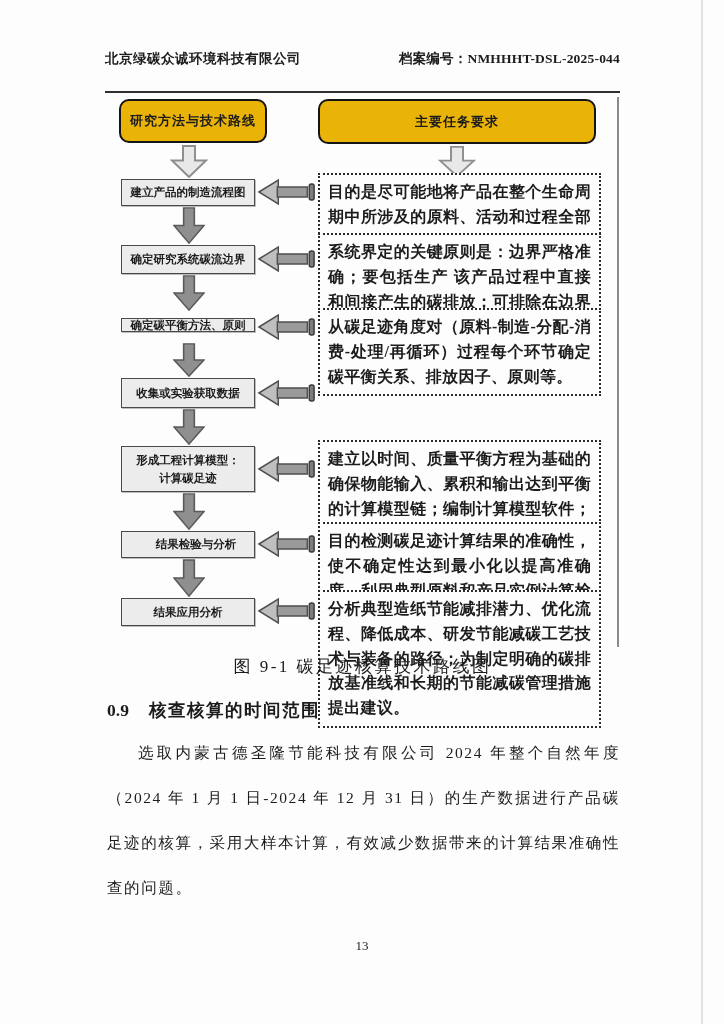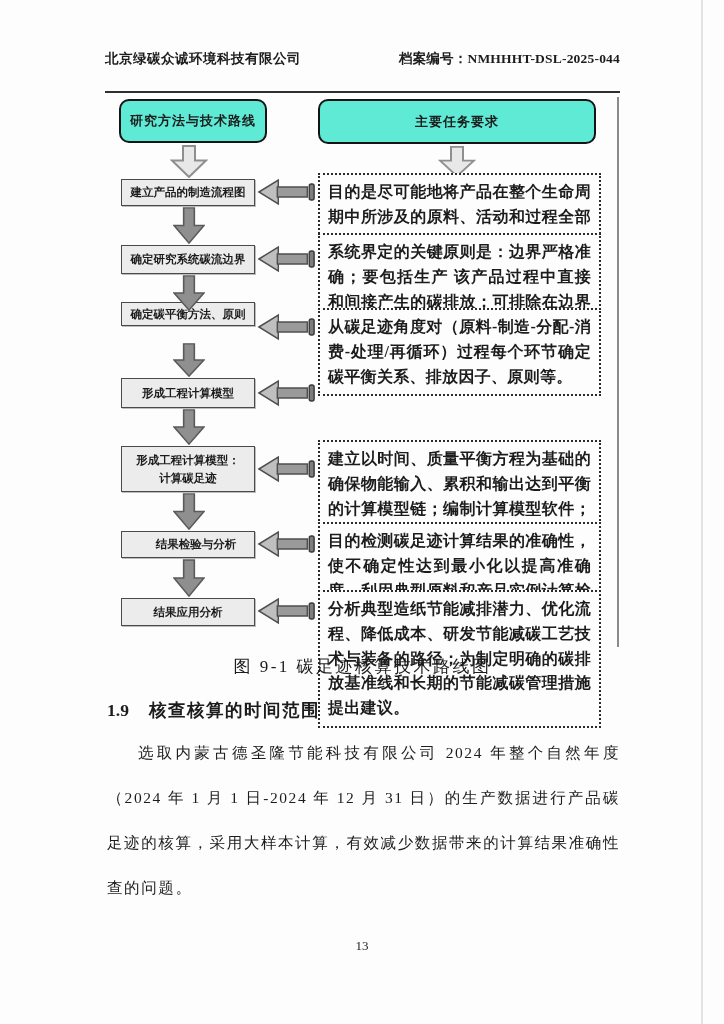--- a/index.html
+++ b/index.html
@@ -15,21 +15,21 @@
     display:flex;justify-content:space-between;align-items:flex-end;
     border-bottom:2px solid #2f2f2f;padding-bottom:23px;
     font-weight:bold;font-size:13.5px;letter-spacing:0.5px;
   }
   .doc-header .docnum{letter-spacing:0.2px;}
 
   
   .flow{position:absolute;left:105px;top:95px;width:515px;height:558px;}
   .flow *{box-sizing:border-box;}
   .round-box{
-    position:absolute;border:2.5px solid #141414;border-radius:10px;background:#5eead4;
+    position:absolute;border:2.5px solid #141414;border-radius:10px;background:#eab308;
     display:flex;align-items:center;justify-content:center;text-align:center;
     font-family:"Liberation Sans", sans-serif;font-weight:bold;font-size:13px;letter-spacing:1px;
   }
   .step-box{
     position:absolute;left:16px;width:134px;background:#ececec;border:1.5px solid #4a4a4a;
     display:flex;align-items:center;justify-content:center;text-align:center;
     font-family:"Liberation Sans", sans-serif;font-weight:bold;font-size:11.5px;
     line-height:1.6;white-space:pre-line;box-shadow:1px 1px 0 #bdbdbd;
   }
   .task-box{
@@ -83,22 +83,22 @@
         </svg>
     </div>
     <div class="arrow" style="left:333px;top:51px;width:38px;height:31px;">
       <svg viewBox="0 0 38 34" preserveAspectRatio="none">
           <path d="M13 1 H25 V16 H36 L19 33 L2 16 H13 Z" fill="#e8e8e8" stroke="#8f8f8f" stroke-width="2"></path>
         </svg>
     </div>
 
     <div class="step-box" style="top:84px;height:27px;">建立产品的制造流程图</div>
     <div class="step-box" style="top:150px;height:29px;">确定研究系统碳流边界</div>
-    <div class="step-box" style="top:207px;height:24px;">确定碳平衡方法、原则</div>
-    <div class="step-box" style="top:283px;height:30px;">形成工程计算模型</div>
+    <div class="step-box" style="top:223px;height:14px;">确定碳平衡方法、原则</div>
+    <div class="step-box" style="top:283px;height:30px;">收集或实验获取数据</div>
     <div class="step-box" style="top:351px;height:46px;">形成工程计算模型：
 计算碳足迹</div>
     <div class="step-box" style="top:436px;height:27px;padding-left:16px;">结果检验与分析</div>
     <div class="step-box" style="top:503px;height:28px;">结果应用分析</div>
 
     <div class="arrow" style="left:68px;top:112px;width:32px;height:37px;">
       <svg viewBox="0 0 30 40" preserveAspectRatio="none">
           <path d="M10 1 H20 V20 H29 L15 39 L1 20 H10 Z" fill="#8f8f8f" stroke="#5a5a5a" stroke-width="1.5"></path>
         </svg>
     </div>
@@ -182,19 +182,19 @@
     <div class="task-box" style="top:138px;min-height:52px;">系统界定的关键原则是：边界严格准确；要包括生产 该产品过程中直接和间接产生的碳排放；可排除在边界之外的界定。</div>
     <div class="task-box" style="top:213px;min-height:44px;">从碳足迹角度对（原料-制造-分配-消费-处理/再循环）过程每个环节确定碳平衡关系、排放因子、原则等。</div>
     <div class="task-box" style="top:345px;min-height:52px;">建立以时间、质量平衡方程为基础的确保物能输入、累积和输出达到平衡的计算模型链；编制计算模型软件；计算典型原料产品的碳足迹。</div>
     <div class="task-box" style="top:427px;min-height:56px;">目的检测碳足迹计算结果的准确性，使不确定性达到最小化以提高准确度。利用典型原料和产品实例计算检验；用原始代替次级数据；用更准合理的次级数据。</div>
     <div class="task-box" style="top:495px;min-height:52px;">分析典型造纸节能减排潜力、优化流程、降低成本、研发节能减碳工艺技术与装备的路径；为制定明确的碳排放基准线和长期的节能减碳管理措施提出建议。</div>
   </div>
 
   <div class="caption">图 9-1 碳足迹核算技术路线图</div>
 
   <div class="section-heading">
-    <span class="num">1.9</span><span>核查核算的时间范围</span>
+    <span class="num">0.9</span><span>核查核算的时间范围</span>
   </div>
 
   <div class="body-paragraph">选取内蒙古德圣隆节能科技有限公司 2024 年整个自然年度（2024 年 1 月 1 日-2024 年 12 月 31 日）的生产数据进行产品碳足迹的核算，采用大样本计算，有效减少数据带来的计算结果准确性查的问题。</div>
 
   <div class="page-number">13</div>
 </div>
 
 </body></html>

